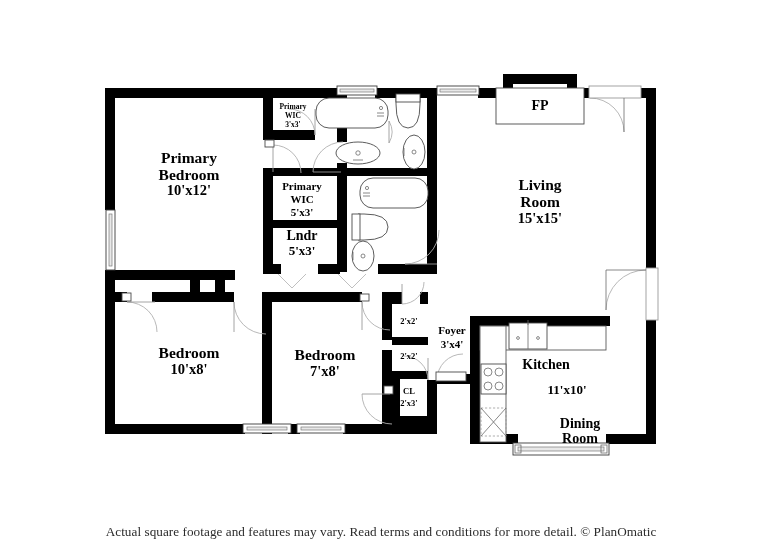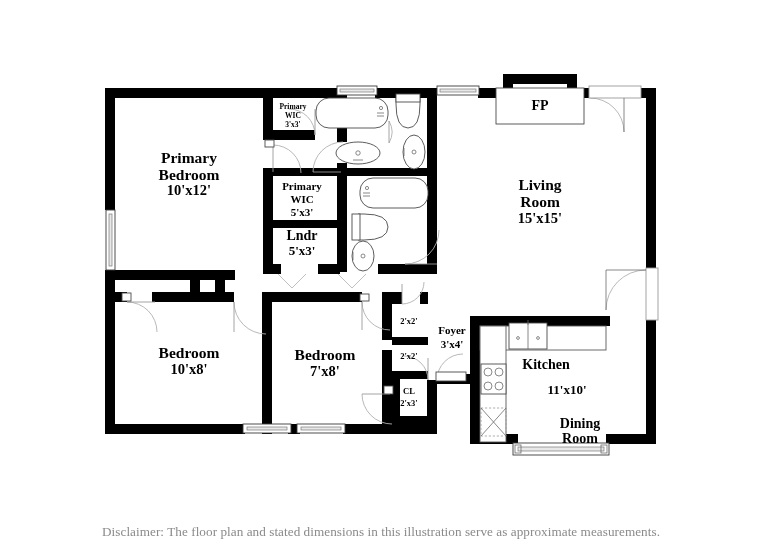--- a/index.html
+++ b/index.html
@@ -340,16 +340,16 @@
       <text class="room-label lbl-md" x="546" y="366">Kitchen</text>
       <text class="room-label lbl-dim-md" x="567" y="391">11'x10'</text>
 
       <text class="room-label lbl-md" x="580" y="425">Dining</text>
       <text class="room-label lbl-md" x="580" y="440">Room</text>
     </g>
 
   </svg>
 
   <div class="disclaimer">
-    <span class="line1 faded">Disclaimer: The floor plan and stated dimensions in this illustration serve as approximate measurements.</span>
+    <span class="line2">Actual square footage and features may vary. Read terms and conditions for more detail. © PlanOmatic</span>
   </div>
 
 </div>
 
 </body></html>

